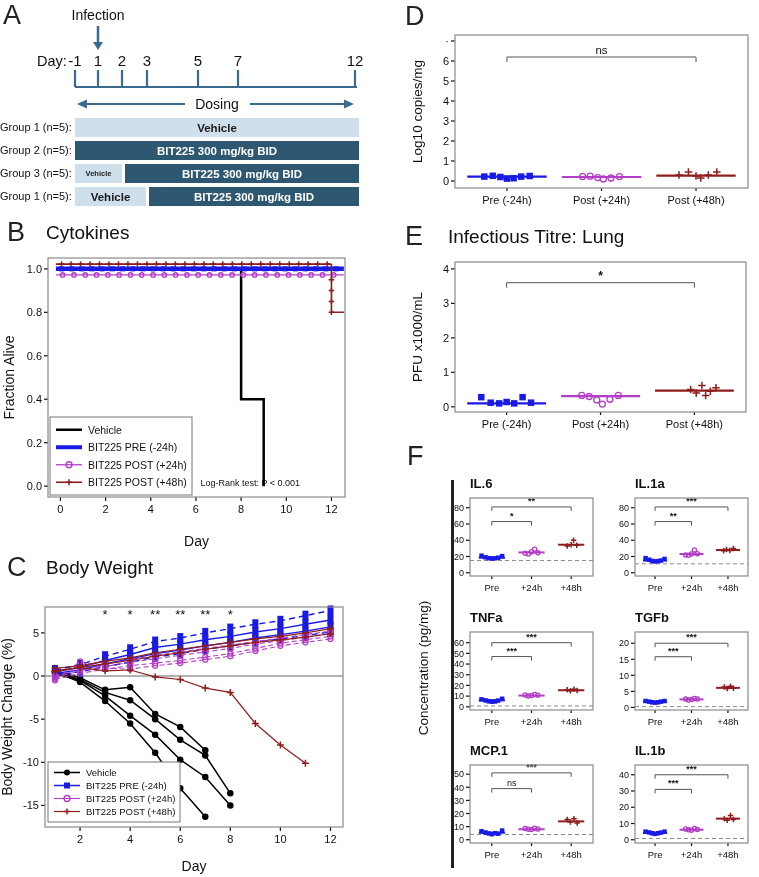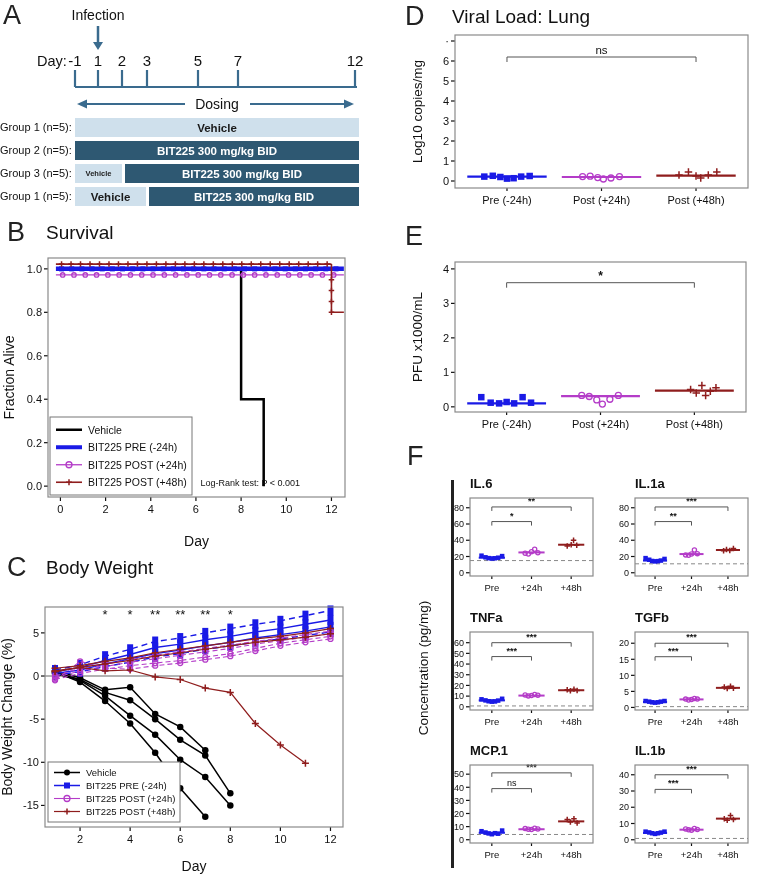--- a/index.html
+++ b/index.html
@@ -54,21 +54,21 @@
       <div class="bar" style="left: 75px; top: 135px; width: 284px; height: 19px; background: rgb(46, 88, 114); color: rgb(255, 255, 255); font-size: 11.5px;">BIT225 300 mg/kg BID</div>
       <div class="grp-label" style="left: 0px; top: 158px; width: 72px; line-height: 19px;">Group 3 (n=5):</div>
       <div class="bar" style="left: 75px; top: 158px; width: 47px; height: 19px; background: rgb(207, 224, 236); color: rgb(26, 26, 26); font-size: 7.5px;">Vehicle</div>
       <div class="bar" style="left: 125px; top: 158px; width: 234px; height: 19px; background: rgb(46, 88, 114); color: rgb(255, 255, 255); font-size: 11.5px;">BIT225 300 mg/kg BID</div>
       <div class="grp-label" style="left: 0px; top: 181px; width: 72px; line-height: 19px;">Group 1 (n=5):</div>
       <div class="bar" style="left: 75px; top: 181px; width: 71px; height: 19px; background: rgb(207, 224, 236); color: rgb(26, 26, 26); font-size: 11.5px;">Vehicle</div>
       <div class="bar" style="left: 149px; top: 181px; width: 210px; height: 19px; background: rgb(46, 88, 114); color: rgb(255, 255, 255); font-size: 11.5px;">BIT225 300 mg/kg BID</div>
     </div>
 
   <div class="panel-letter" style="left:7px;top:217px">B</div>
-  <div class="panel-title" style="left:46px;top:222px">Survival</div>
+  <div class="panel-title" style="left:46px;top:222px">Cytokines</div>
   <div class="chart" style="left: 0px; top: 250px;">
       <svg width="356" height="302" viewBox="0 0 356 302">
         <rect x="48" y="8" width="297" height="239" fill="#ffffff"></rect>
         <path d="M60.42205323193917 18.863636363636374L241.106463878327 18.863636363636374L241.106463878327 149.22727272727272L263.6920152091255 149.22727272727272L263.6920152091255 236.13636363636363" fill="none" stroke="#000000" stroke-width="2.5"></path>
         <path d="M55.90494296577947 18.863636363636374L343.8707224334601 18.863636363636374" fill="none" stroke="#1a1ae6" stroke-width="4.5"></path>
         <rect x="59.051330798479086" y="16.363636363636374" width="5" height="5" fill="#1a1ae6"></rect>
         <rect x="69.2148288973384" y="16.363636363636374" width="5" height="5" fill="#1a1ae6"></rect>
         <rect x="79.37832699619773" y="16.363636363636374" width="5" height="5" fill="#1a1ae6"></rect>
         <rect x="89.54182509505702" y="16.363636363636374" width="5" height="5" fill="#1a1ae6"></rect>
         <rect x="99.70532319391634" y="16.363636363636374" width="5" height="5" fill="#1a1ae6"></rect>
@@ -423,21 +423,20 @@
         <circle cx="67" cy="246.5" r="3" fill="none" stroke="#b43cc8" stroke-width="1.3"></circle>
         <text x="86" y="249.92" font-size="9.5" text-anchor="start" fill="#111" font-weight="normal">BIT225 POST (+24h)</text>
         <line x1="54" y1="259.5" x2="80" y2="259.5" stroke="#8f1d1d" stroke-width="1.2"></line>
         <path d="M64 259.5H70M67 256.5V262.5" stroke="#8f1d1d" stroke-width="1.5" fill="none"></path>
         <text x="86" y="262.92" font-size="9.5" text-anchor="start" fill="#111" font-weight="normal">BIT225 POST (+48h)</text>
         <rect x="45" y="55" width="298" height="220" fill="none" stroke="#8a8a8a" stroke-width="1.2"></rect>
       </svg>
     </div>
 
   <div class="panel-letter" style="left:405px;top:1px">D</div>
-  <div class="panel-title" style="left:452px;top:6px">Viral Load: Lung</div>
   <div class="chart" style="left: 398px; top: 28px;">
       <svg width="361" height="187" viewBox="0 0 361 187">
         <rect x="57" y="7" width="293" height="153" fill="#ffffff"></rect>
         <line x1="69.28709677419356" y1="148.6" x2="148.68064516129033" y2="148.6" stroke="#1a1ae6" stroke-width="2.2"></line>
         <line x1="163.80322580645162" y1="149" x2="243.19677419354838" y2="149" stroke="#b43cc8" stroke-width="2.2"></line>
         <line x1="258.3193548387097" y1="147.6" x2="337.7129032258065" y2="147.6" stroke="#8f1d1d" stroke-width="2.2"></line>
         <rect x="83.05" y="145.35" width="6.5" height="6.5" fill="#1a1ae6"></rect>
         <rect x="91.55645161290323" y="144.55" width="6.5" height="6.5" fill="#1a1ae6"></rect>
         <rect x="99.11774193548388" y="145.75" width="6.5" height="6.5" fill="#1a1ae6"></rect>
         <rect x="105.73387096774195" y="147.35" width="6.5" height="6.5" fill="#1a1ae6"></rect>
@@ -481,20 +480,21 @@
         <line x1="53" y1="33" x2="57" y2="33" stroke="#111" stroke-width="1.2"></line>
         <text x="51" y="36.96" font-size="11" text-anchor="end" fill="#111" font-weight="normal">6</text>
         <line x1="53" y1="12.999999999999996" x2="57" y2="12.999999999999996" stroke="#111" stroke-width="1.2"></line>
         <text x="51" y="16.959999999999997" font-size="11" text-anchor="end" fill="#111" font-weight="normal">·</text>
         <text x="24" y="83.5" font-size="13.5" text-anchor="middle" fill="#111" font-weight="normal" transform="rotate(-90 24 83.5)">Log10 copies/mg</text>
         <rect x="57" y="7" width="293" height="153" fill="none" stroke="#8a8a8a" stroke-width="1.2"></rect>
       </svg>
     </div>
 
   <div class="panel-letter" style="left:405px;top:221px">E</div>
+  <div class="panel-title" style="left:448px;top:226px">Infectious Titre: Lung</div>
   <div class="chart" style="left: 398px; top: 252px;">
       <svg width="361" height="182" viewBox="0 0 361 182">
         <rect x="57" y="10" width="291" height="150" fill="#ffffff"></rect>
         <line x1="69.20322580645163" y1="151.3793103448276" x2="148.05483870967743" y2="151.3793103448276" stroke="#1a1ae6" stroke-width="2.2"></line>
         <line x1="163.07419354838714" y1="144.13793103448276" x2="241.9258064516129" y2="144.13793103448276" stroke="#b43cc8" stroke-width="2.2"></line>
         <line x1="256.94516129032263" y1="138.6206896551724" x2="335.7967741935484" y2="138.6206896551724" stroke="#8f1d1d" stroke-width="2.2"></line>
         <rect x="80.03387096774193" y="141.92241379310343" width="6.5" height="6.5" fill="#1a1ae6"></rect>
         <rect x="89.42096774193548" y="147.43965517241378" width="6.5" height="6.5" fill="#1a1ae6"></rect>
         <rect x="97.86935483870968" y="148.1293103448276" width="6.5" height="6.5" fill="#1a1ae6"></rect>
         <rect x="105.37903225806453" y="146.75" width="6.5" height="6.5" fill="#1a1ae6"></rect>

